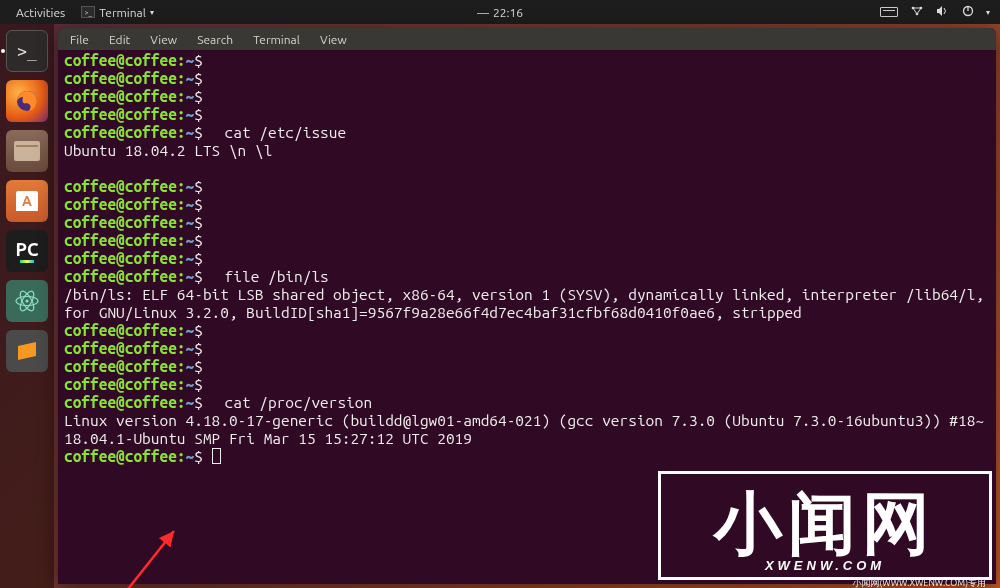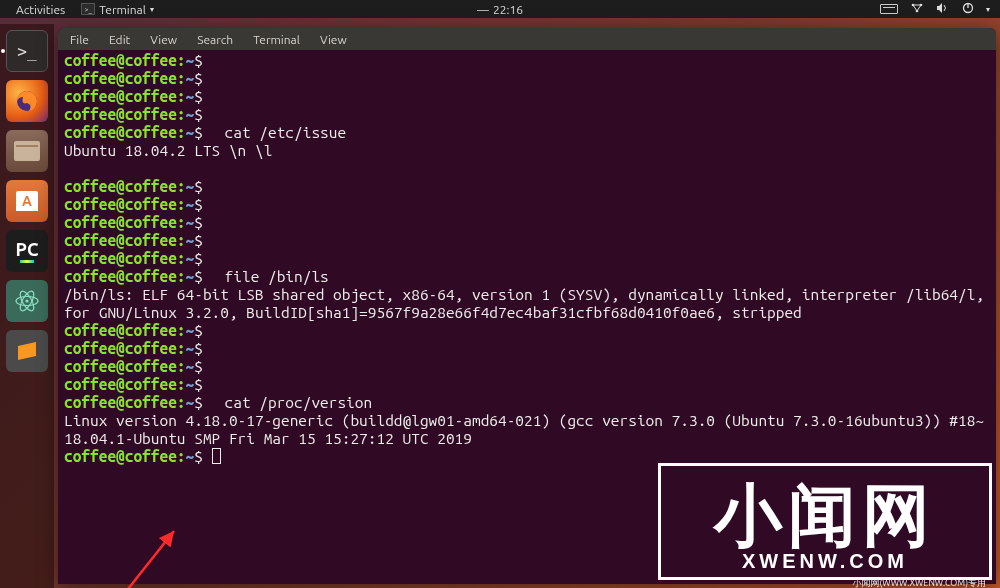--- a/index.html
+++ b/index.html
@@ -1,20 +1,20 @@
 <!DOCTYPE html>
 <html><head>
 <meta charset="utf-8">
 <style>
   * { margin: 0; padding: 0; box-sizing: border-box; }
   html, body { width: 1000px; height: 588px; overflow: hidden; font-family: "Ubuntu", "DejaVu Sans", sans-serif; }
   body { background: linear-gradient(135deg, #5a2a3a 0%, #7a3a2a 50%, #c95a2a 100%); position: relative; }
 
   
-  .topbar { height: 18px; background: #1d1d1d; color: #ddd; display: flex; align-items: center; font-size: 12px; position: relative; }
+  .topbar { height: 24px; background: #1d1d1d; color: #ddd; display: flex; align-items: center; font-size: 12px; position: relative; }
   .topbar .left { display: flex; align-items: center; gap: 4px; padding-left: 10px; }
   .topbar .act { padding: 2px 6px; }
   .topbar .app { display: flex; align-items: center; gap: 4px; padding: 2px 6px; }
   .topbar .term-icon { width: 14px; height: 12px; background: #2c2c2c; border: 1px solid #555; display: inline-flex; align-items: center; justify-content: center; font-size: 7px; color: #ccc; }
   .topbar .tri { font-size: 8px; }
   .topbar .center { position: absolute; left: 50%; transform: translateX(-50%); display:flex; align-items:center; gap:4px;}
   .topbar .right { margin-left: auto; display: flex; align-items: center; gap: 12px; padding-right: 10px; }
   .kbd-ind { width:18px; height:10px; border:1px solid #ccc; border-radius:1px; position:relative;}
   .kbd-ind::after{content:""; position:absolute; inset:2px; border-top:1px solid #ccc;}
 
@@ -52,21 +52,21 @@
   .prompt { color:#8ae234; font-weight:bold;}
   .tilde { color:#729fcf; font-weight:bold;}
   .dollar { color:#eeeeec;}
   .cmd { color:#eeeeec;margin-left:13px;}
   .out { color:#eeeeec;}
   .cursor { display:inline-block; width:9px; height:16px; border:1px solid #eeeeec; vertical-align: text-bottom; margin-bottom:1px;}
 
   
   .watermark { position:absolute; right:8px; bottom:8px; width:334px; border:3px solid #fff; padding:14px 10px 4px 10px; text-align:center; color:#fff; font-family: "SimHei","Microsoft YaHei",sans-serif; pointer-events:none; background: rgba(80,30,50,0.0);}
   .watermark .big{ font-size:68px; line-height:70px; font-weight:700; letter-spacing:6px;}
-  .watermark .small{ font-size:20px; letter-spacing:4px; font-weight:600;}
+  .watermark .small{ font-size:13px; letter-spacing:4px; font-weight:600;font-style:italic;}
   .wm-foot { position:absolute; right:14px; bottom:-2px; font-size:9px; color:#eee; pointer-events:none;}
 
   .arrow { position:absolute; left:118px; bottom:-6px; pointer-events:none;}
   .arrow svg{ width:90px; height:80px;}
 </style>
 </head>
 <body>
 
 <div class="topbar">
   <div class="left">

